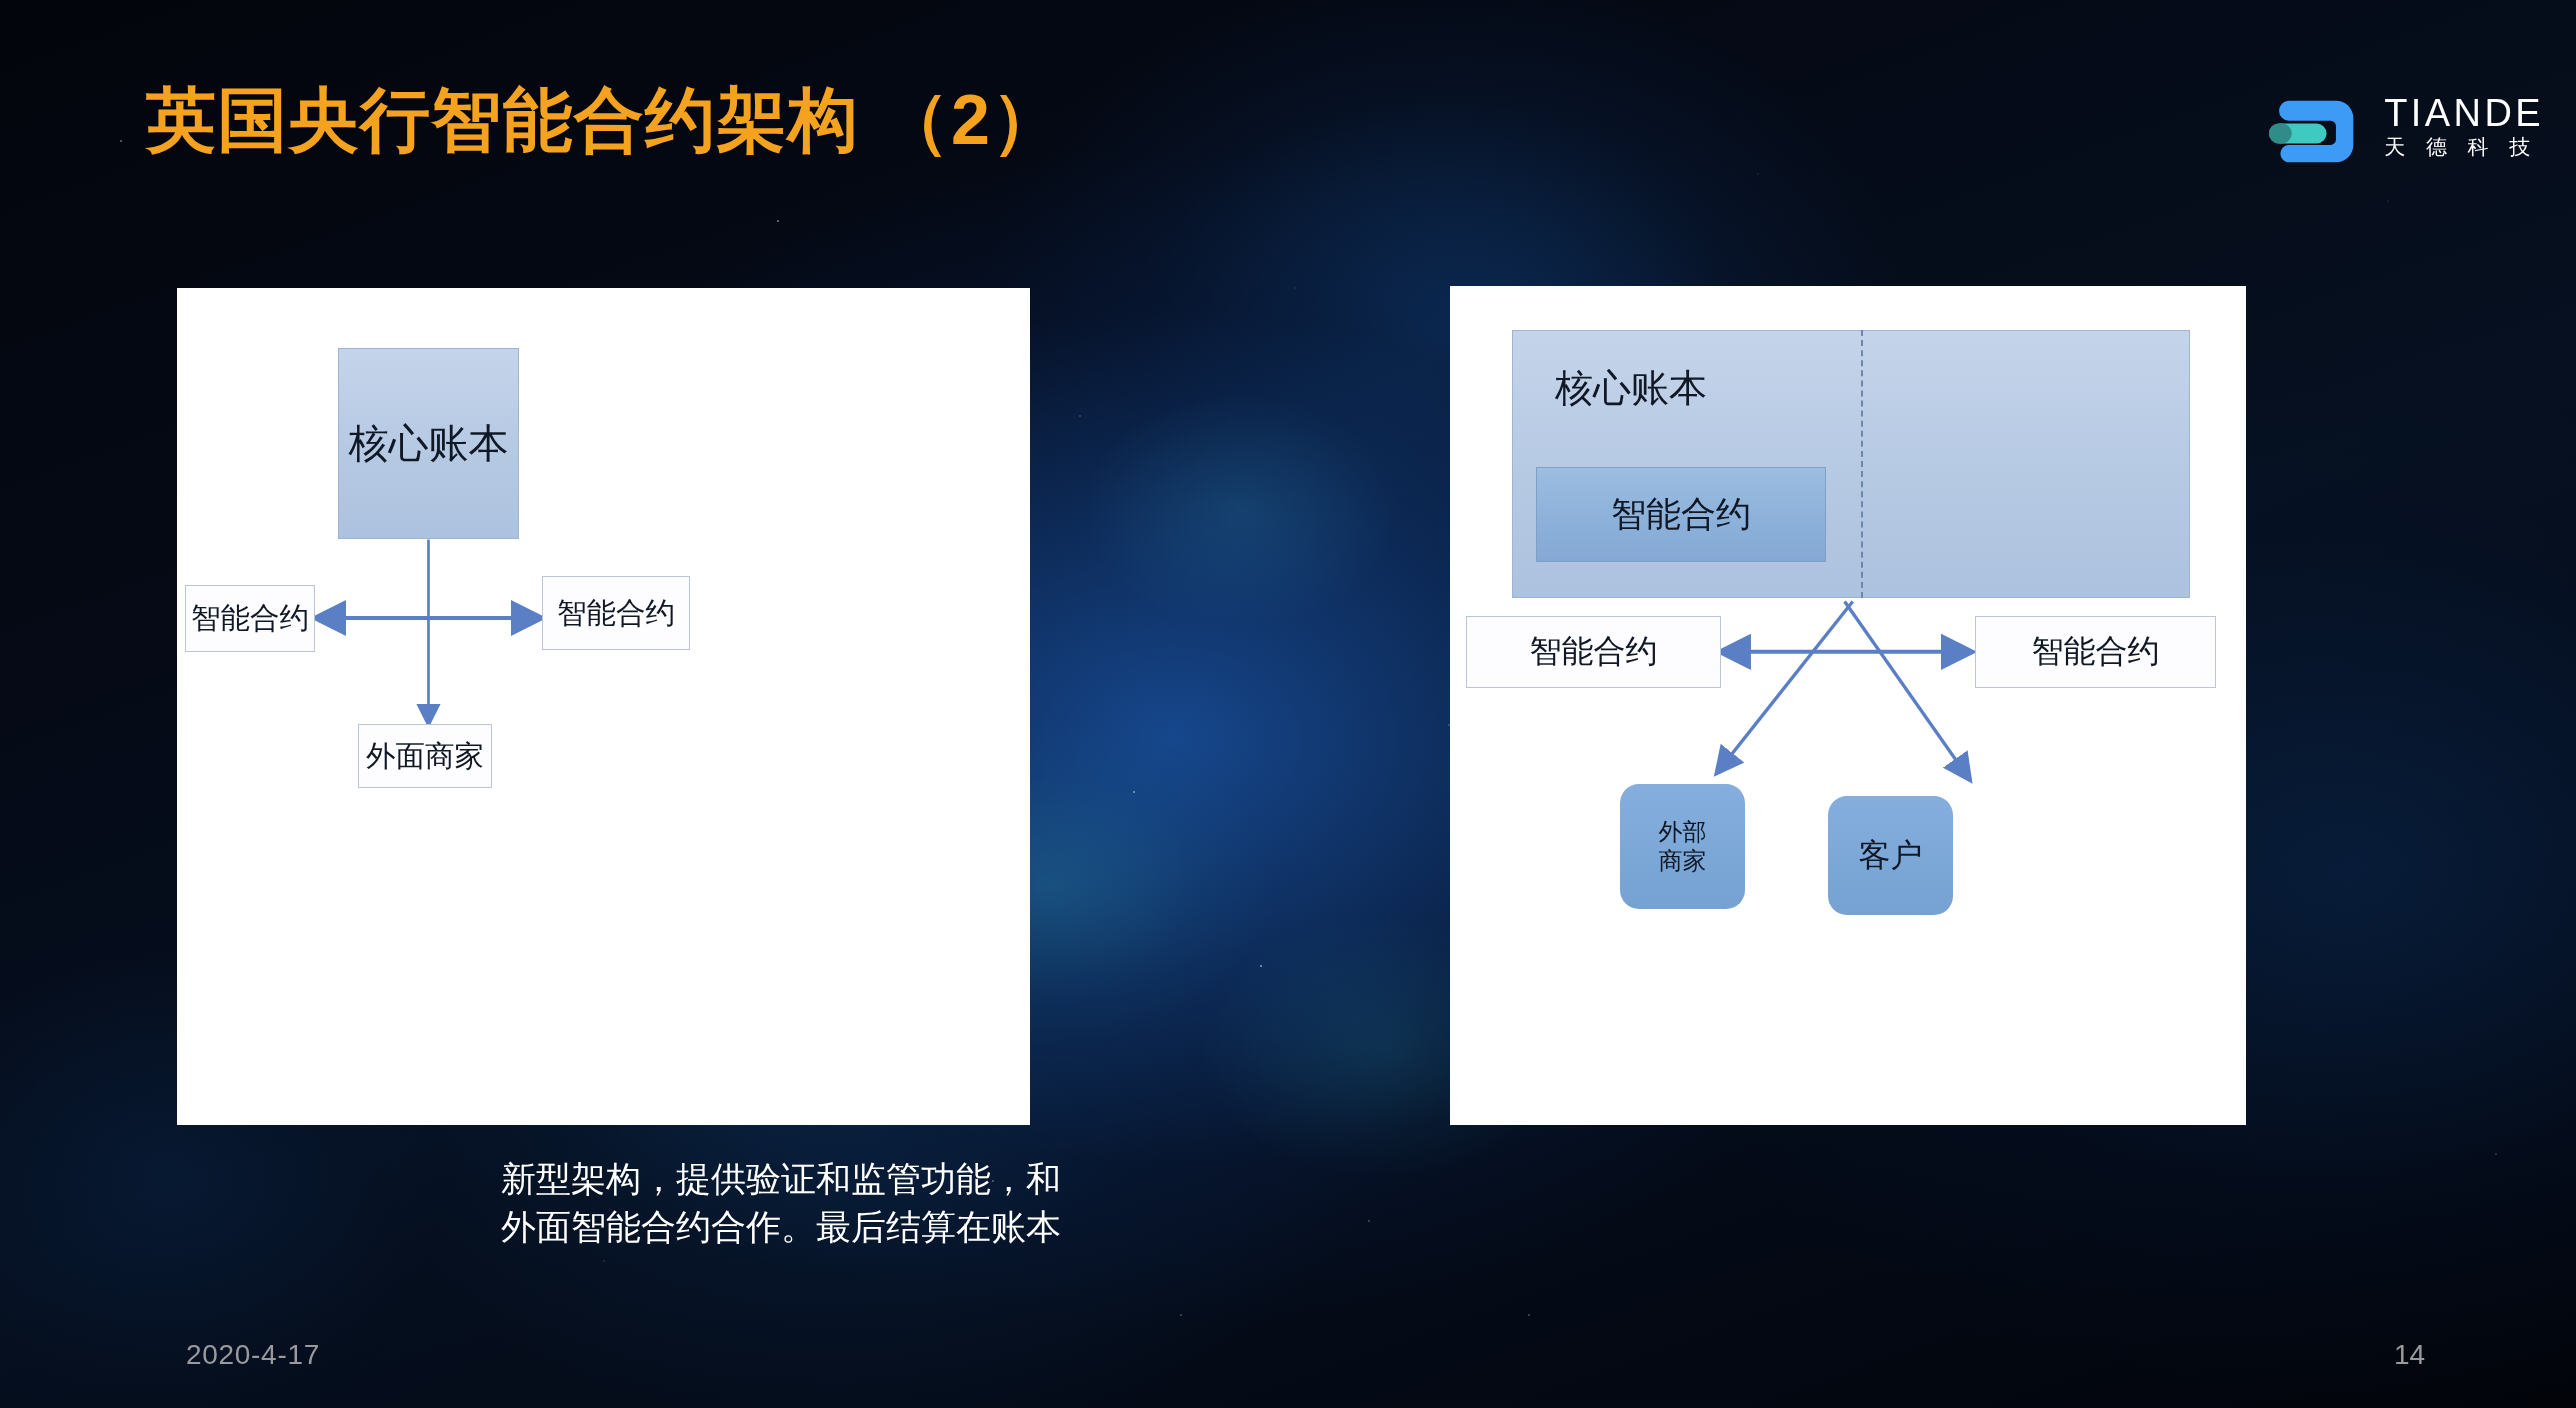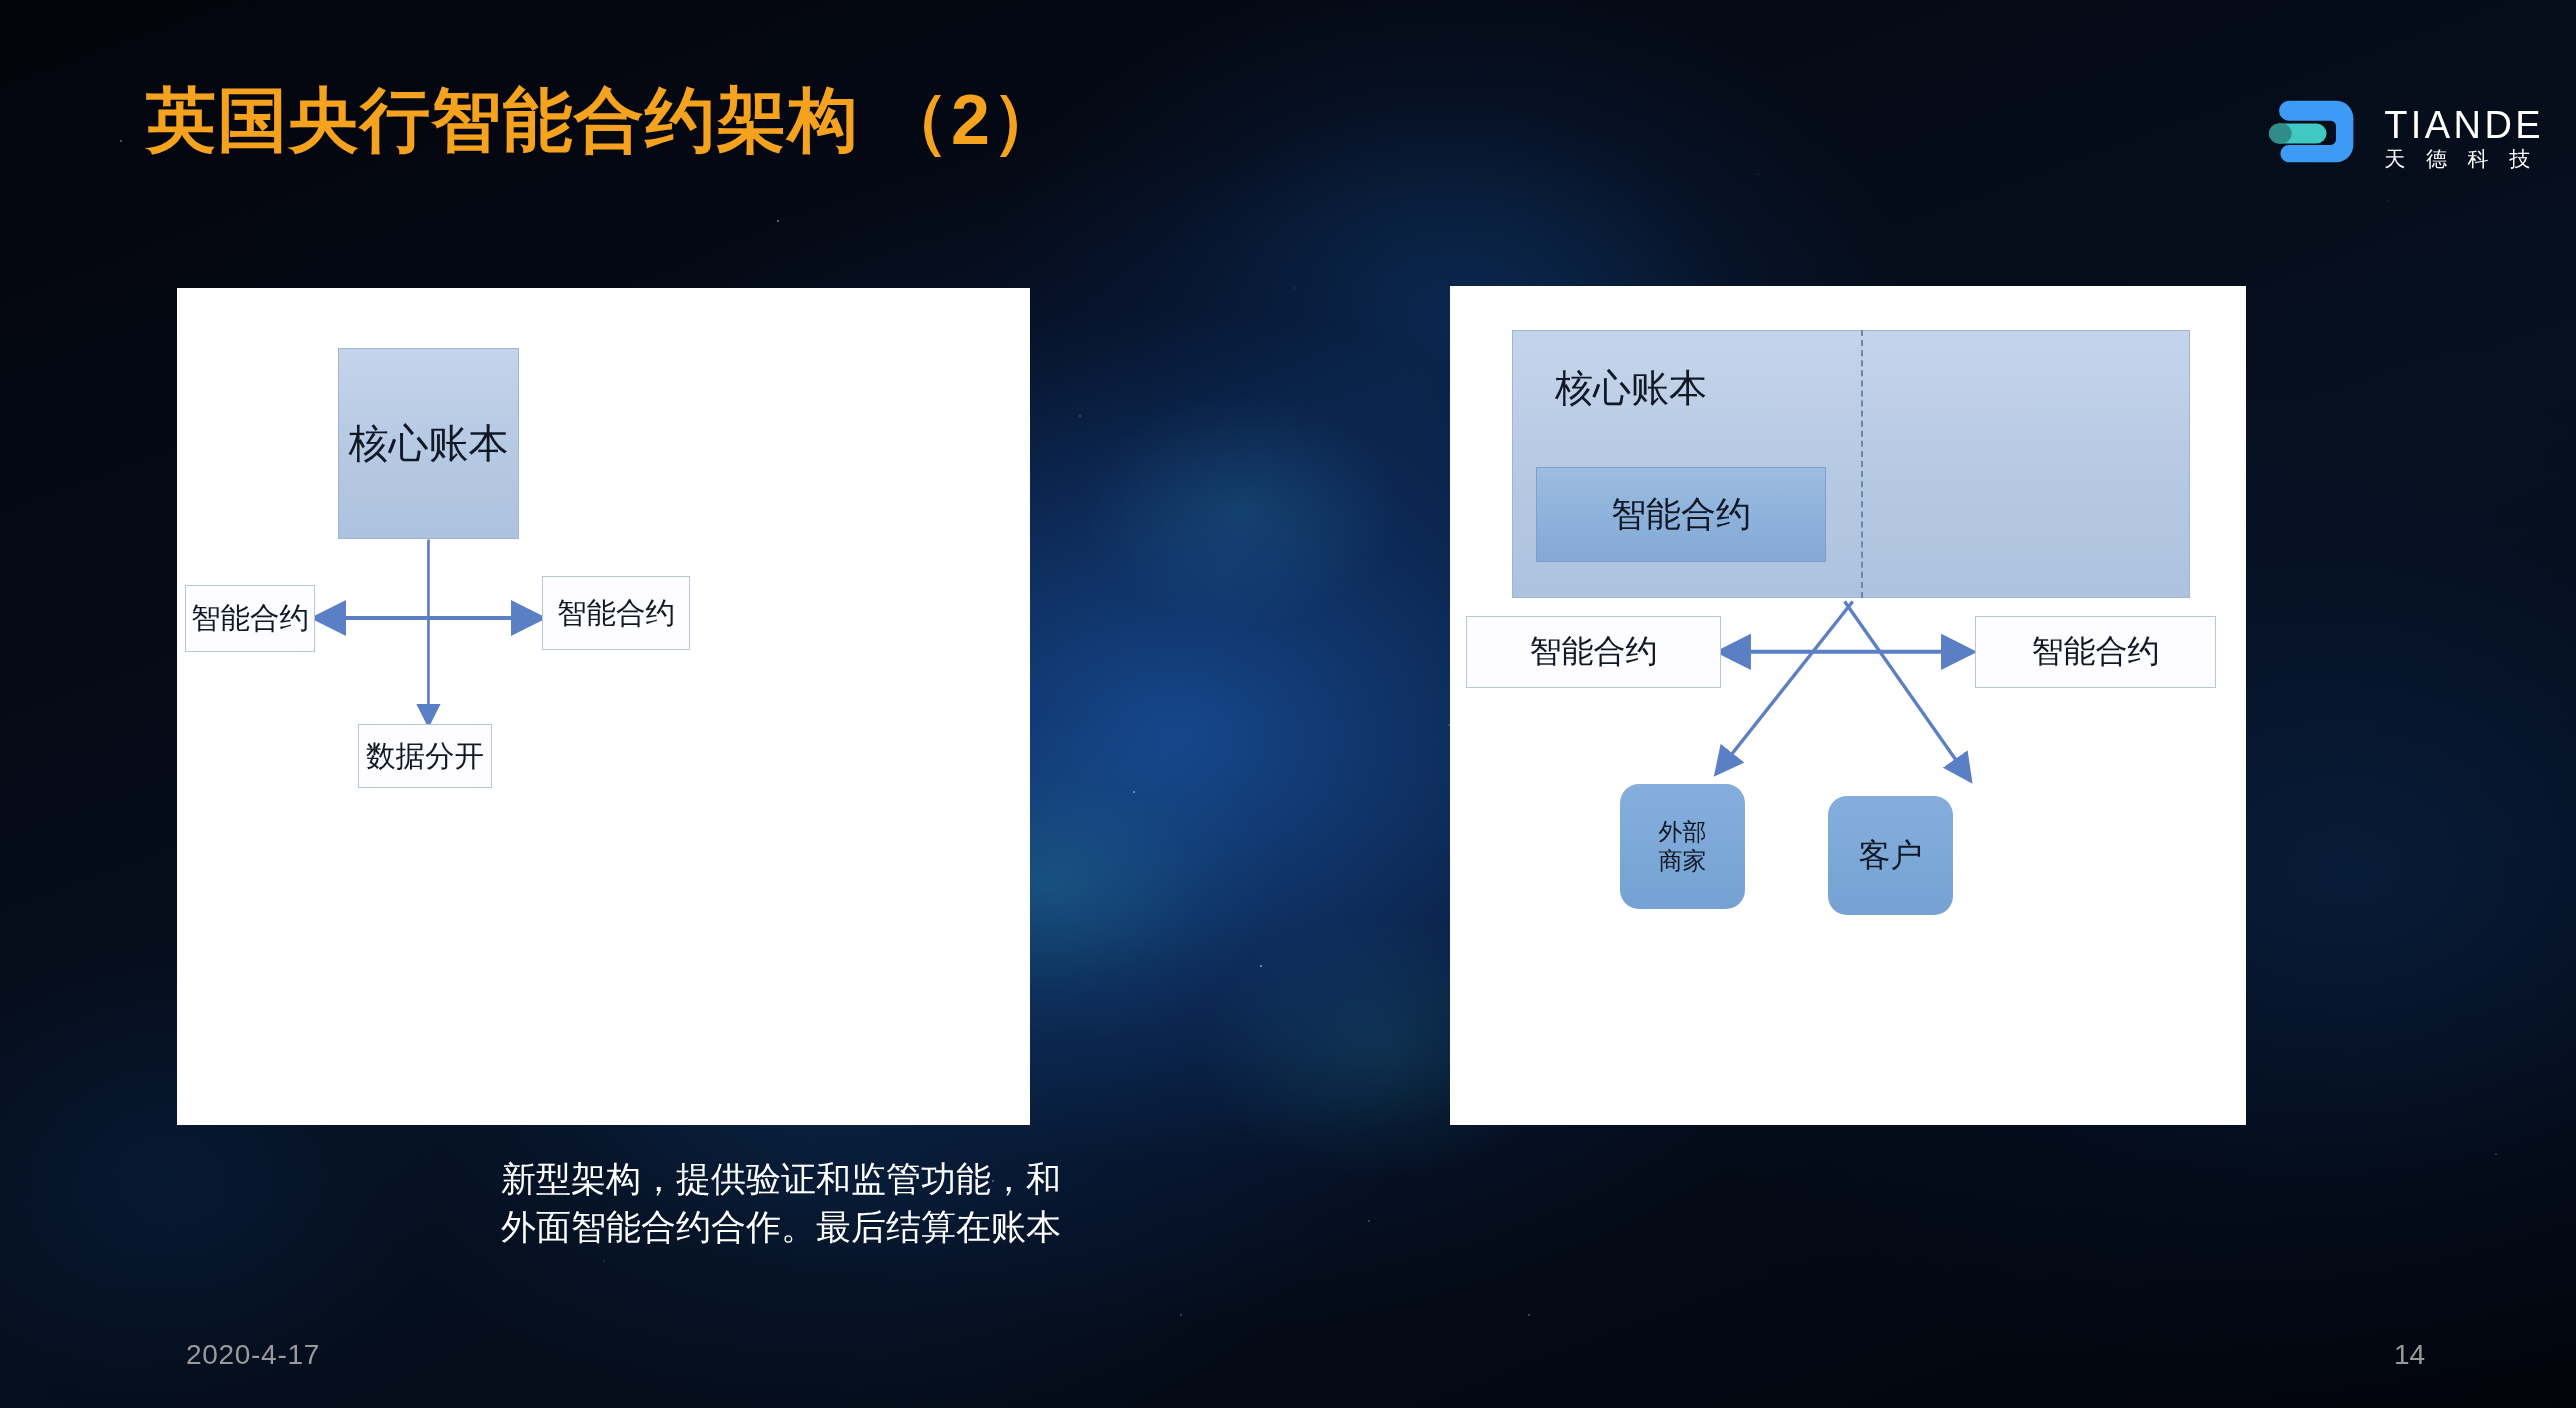--- a/index.html
+++ b/index.html
@@ -69,21 +69,21 @@
     font-weight: 700;
     letter-spacing: 1.3px;
     line-height: 1.1;
     white-space: pre;
   }
   .logo {
     position: absolute;
     right: 32px;
     top: 94px;
     display: flex;
-    align-items: flex-end;
+    align-items: flex-start;
     gap: 25px;
   }
   .logo-mark {
     position: relative;
     width: 93px;
     height: 75px;
     flex: 0 0 auto;
   }
   .logo-text {
     display: flex;
@@ -229,21 +229,21 @@
 
     <div class="dg box-outline" style="left:8px; top:297px; width:130px; height:67px;">
       <div class="dg-label" style="font-size:29.5px;">智能合约</div>
     </div>
 
     <div class="dg box-outline" style="left:365px; top:288px; width:148px; height:74px;">
       <div class="dg-label" style="font-size:29.5px;">智能合约</div>
     </div>
 
     <div class="dg box-outline" style="left:181px; top:436px; width:134px; height:64px;">
-      <div class="dg-label" style="font-size:29.5px;">数据分开</div>
+      <div class="dg-label" style="font-size:29.5px;">外面商家</div>
     </div>
   </div>
 
   <div class="panel" id="panel-right">
 
     <div class="dg box-fill-light" style="left:62px; top:44px; width:678px; height:268px;">
       <div class="dg-label dg-label-tl" style="font-size:38px; padding:35px 0 0 42px;">核心账本</div>
     </div>
 
     <div class="dg" style="left:411px; top:44px; width:0; height:268px;

